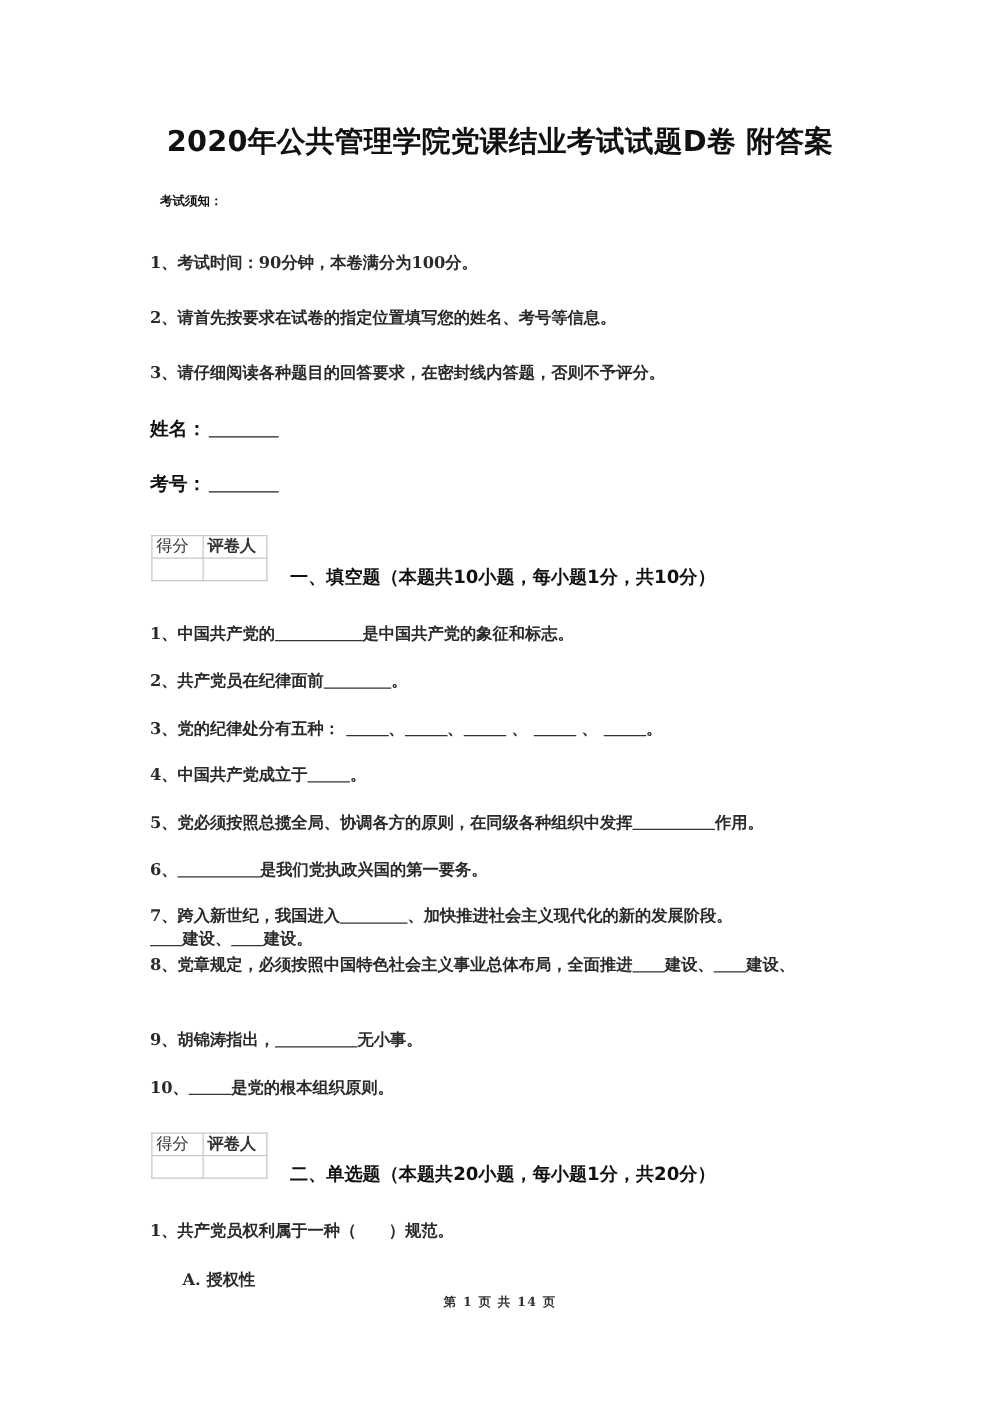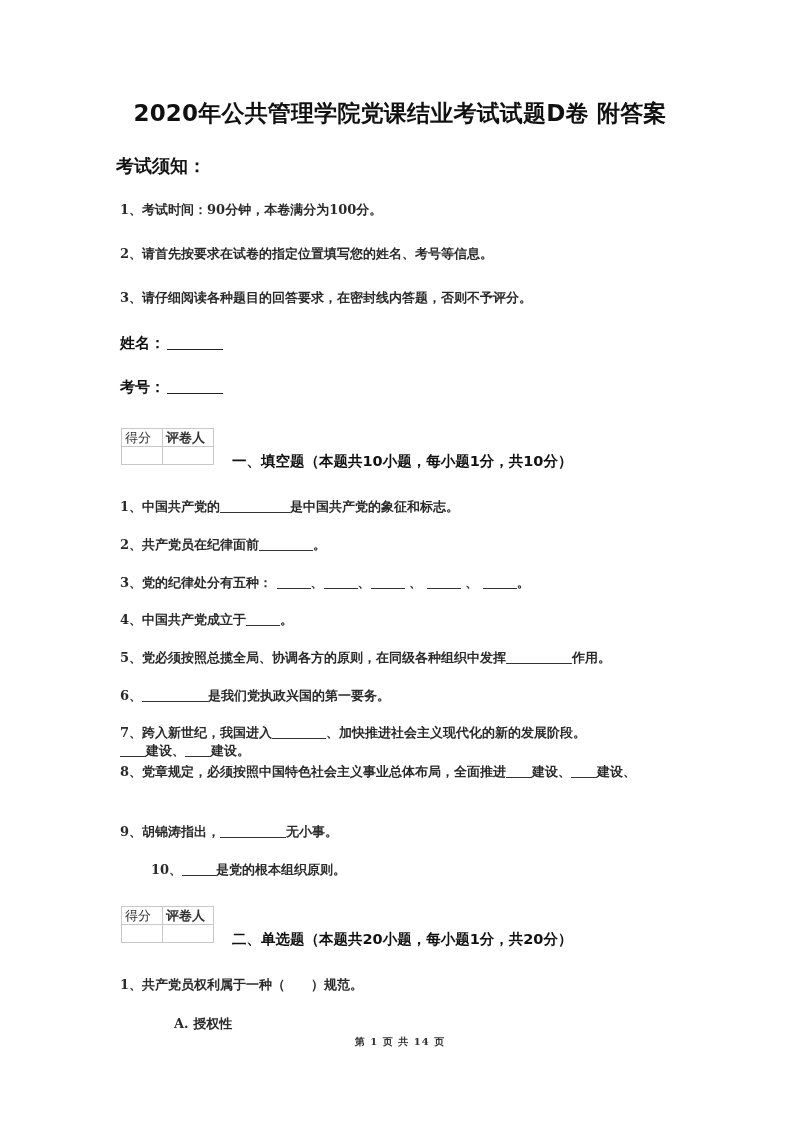--- a/index.html
+++ b/index.html
@@ -27,22 +27,22 @@
       width: 800px;
       text-align: center;
       font-size: 23px;
       font-weight: bold;
       font-family: "DejaVu Sans", "Liberation Sans", sans-serif;
       color: #111;
       letter-spacing: 0.2px;
     }
     .notice-heading {
       top: 154px;
-      left: 116px;
-      font-size: 18px;
+      left: 128px;
+      font-size: 10px;
       font-weight: bold;
       font-family: "DejaVu Sans", "Liberation Sans", sans-serif;
       color: #111;
     }
     .line {
       left: 120px;
       font-size: 13px;
       color: #2a2a2a;
     }
     .field {
@@ -172,37 +172,37 @@
     <span>8、党章规定，必须按照中国特色社会主义事业总体布局，全面推进</span><span class="blank" style="width:26px;"></span><span>建设、</span><span class="blank" style="width:26px;"></span><span>建设、</span>
   </div>
   <div class="abs line" style="top:742px;">
     <span class="blank" style="width:26px;"></span><span>建设、</span><span class="blank" style="width:26px;"></span><span>建设。</span>
   </div>
 
   <div class="abs line" style="top:823px;">
     <span>9、胡锦涛指出，</span><span class="blank" style="width:66px;"></span><span>无小事。</span>
   </div>
 
-  <div class="abs line" style="top:861px;margin-left:31px;">
+  <div class="abs line" style="top:861px;">
     <span>10、</span><span class="blank" style="width:34px;"></span><span>是党的根本组织原则。</span>
   </div>
 
   <table class="score-table" style="top:906px;">
     <tbody>
         <tr>
       <td class="c1">得分</td>
       <td class="c2">评卷人</td>
     </tr>
     <tr>
       <td class="c1"></td>
       <td class="c2"></td>
     </tr>
   </tbody>
     </table>
 
   <div class="abs section-title" style="top:930px;">二、单选题（本题共20小题，每小题1分，共20分）</div>
 
   <div class="abs line" style="top:976px;">1、共产党员权利属于一种（　　）规范。</div>
-  <div class="abs option" style="top:1015px;margin-left:28px;">A. 授权性</div>
+  <div class="abs option" style="top:1015px;">A. 授权性</div>
 
   <div class="abs footer">第 1 页 共 14 页</div>
 
 </div>
 
 </body></html>

